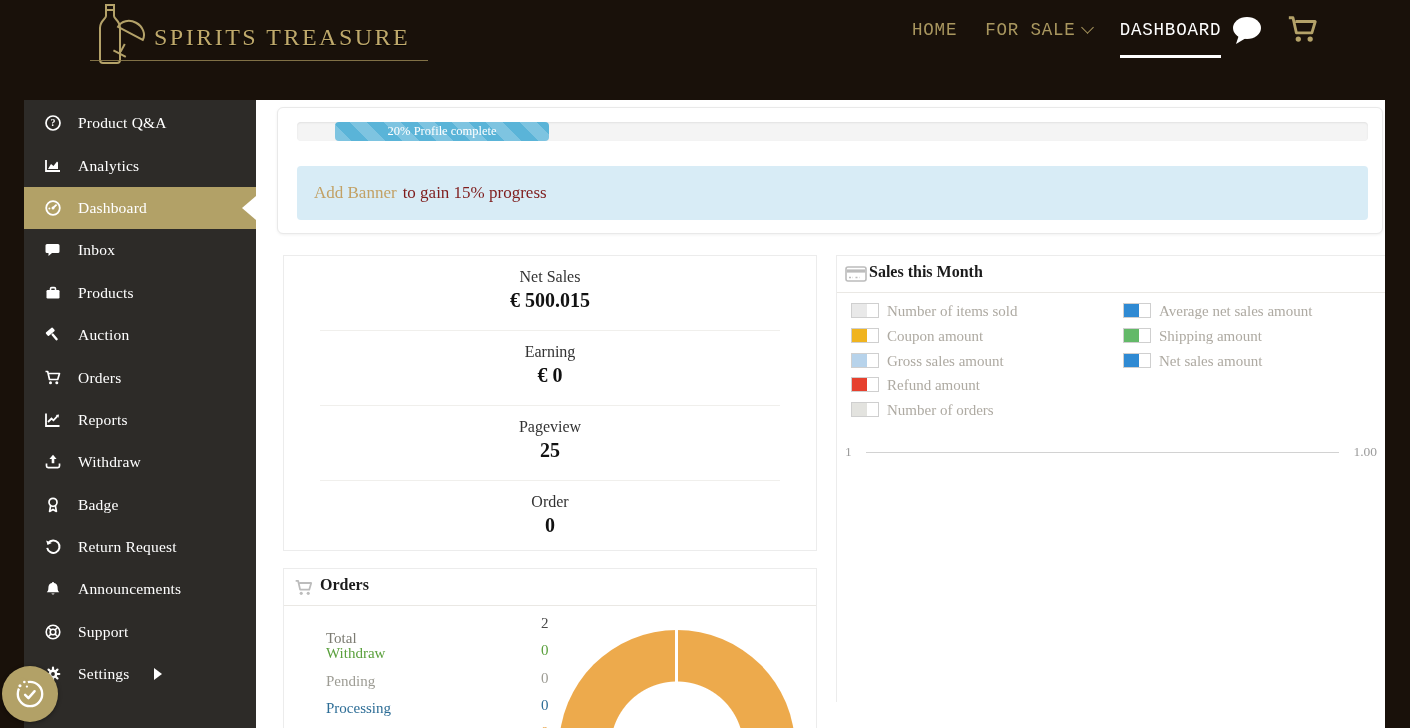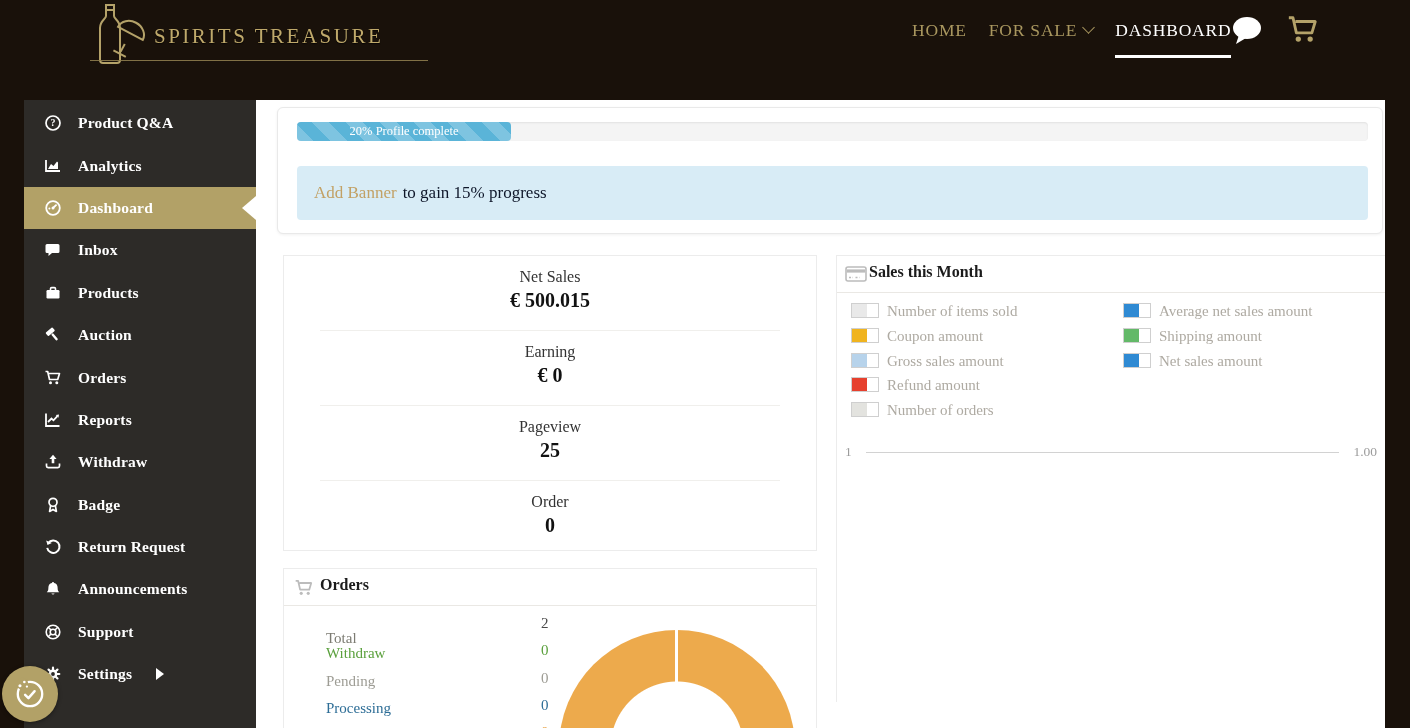--- a/index.html
+++ b/index.html
@@ -3,50 +3,50 @@
 <meta charset="utf-8">
 <style>
   html,body{margin:0;padding:0;}
   body{font-family:"Liberation Serif", serif; background:#19110a;}
   .stage{position:relative;width:1410px;height:728px;overflow:hidden;background:#19110a;}
 
   
   .top-header{position:absolute;left:0;top:0;width:1410px;height:100px;background:#19110a;}
   .brand{position:absolute;left:88px;top:2px;display:flex;align-items:center;}
   .brand-icon{position:absolute;left:0;top:1px;}
-  .brand-title{position:absolute;left:66px;top:22px;font-size:21px;letter-spacing:2.5px;color:#bfa96b;white-space:nowrap;text-shadow:0 1px 1px rgba(0,0,0,.7);font-weight:500;}
+  .brand-title{position:absolute;left:66px;top:22px;font-size:24px;letter-spacing:2.5px;color:#bfa96b;white-space:nowrap;text-shadow:0 1px 1px rgba(0,0,0,.7);font-weight:500;}
   .brand-underline{position:absolute;left:2px;top:58px;width:338px;height:1px;background:#8d7c4c;opacity:.9;}
-  .main-nav{position:absolute;left:912px;top:16px;display:flex;gap:22px;align-items:flex-end;}
+  .main-nav{position:absolute;left:912px;top:16px;display:flex;gap:28px;align-items:flex-end;font-family:Liberation Mono, monospace;}
   .nav-item{position:relative;font-size:17.5px;letter-spacing:.8px;color:#a9975f;line-height:28px;cursor:pointer;white-space:nowrap;display:flex;align-items:center;gap:7px;}
   .nav-item.active{color:#ffffff;}
   .nav-item.active::after{content:"";position:absolute;left:0;right:0;bottom:-14px;height:3px;background:#ffffff;}
   .chev{display:inline-block;width:8px;height:8px;border-right:1.6px solid #a9975f;border-bottom:1.6px solid #a9975f;transform:rotate(45deg);margin-top:-5px;}
   .hdr-chat{position:absolute;left:1231px;top:15px;cursor:pointer;}
   .hdr-cart{position:absolute;left:1286px;top:13px;cursor:pointer;}
 
   
   .sidebar{position:absolute;left:24px;top:100px;width:232px;height:628px;background:#2d2b28;}
   .side-list{list-style:none;margin:0;padding:2px 0 0 0;}
   .side-item{position:relative;height:42.4px;display:flex;align-items:center;padding-left:20px;cursor:pointer;}
   .side-ico{width:18px;height:18px;flex:0 0 18px;display:flex;align-items:center;justify-content:center;}
-  .side-label{margin-left:16px;color:#ffffff;font-size:15.5px;letter-spacing:.2px;font-weight:bold;}
+  .side-label{margin-left:16px;color:#ffffff;font-size:15.5px;letter-spacing:.2px;}
   .side-item.active{background:#b2a167;}
   .side-item.active::after{content:"";position:absolute;right:0;top:50%;margin-top:-12px;width:0;height:0;border-top:12px solid transparent;border-bottom:12px solid transparent;border-right:14px solid #ffffff;}
   .sub-caret{margin-left:24px;width:0;height:0;border-top:6px solid transparent;border-bottom:6px solid transparent;border-left:8px solid #ffffff;}
 
   
   .content{position:absolute;left:256px;top:100px;width:1129px;height:628px;background:#ffffff;}
 
   .banner-card{position:absolute;left:21px;top:7px;width:1104px;height:125px;background:#fff;border:1px solid #e9e9e9;border-radius:6px;box-shadow:0 1px 3px rgba(0,0,0,.06);}
   .progress-track{position:absolute;left:19px;top:14px;width:1071px;height:19px;background:#f4f4f4;border-radius:4px;box-shadow:inset 0 1px 2px rgba(0,0,0,.08);}
   .progress-fill{position:absolute;left:0;top:0;height:19px;width:20%;background:#5ab4d8;border-radius:4px;background-image:repeating-linear-gradient(45deg,rgba(255,255,255,.22) 0 12px,rgba(255,255,255,0) 12px 24px);display:flex;align-items:center;justify-content:center;}
   .progress-label{color:#ffffff;font-size:12.5px;white-space:nowrap;}
   .profile-alert{position:absolute;left:19px;top:58px;width:1071px;height:54px;background:#d8ecf6;border-radius:4px;display:flex;align-items:center;padding-left:17px;box-sizing:border-box;font-size:17px;}
   .alert-link{color:#c2a165;cursor:pointer;}
-  .alert-rest{color:#0f172a;margin-left:6px;}
+  .alert-rest{color:#7f1d1d;margin-left:6px;}
 
   .overview-card{position:absolute;left:27px;top:155px;width:534px;height:296px;background:#fff;border:1px solid #ececec;box-sizing:border-box;}
   .stat-row{height:74px;text-align:center;margin:0 36px;}
   .stat-row + .stat-row{border-top:1px solid #f0efec;}
   .stat-label{padding-top:12px;font-size:16px;color:#333333;}
   .stat-value{padding-top:3px;font-size:20px;font-weight:bold;color:#111111;}
 
   
   .sales-panel{position:absolute;left:580px;top:155px;width:549px;height:447px;background:#fff;border-left:1px solid #ececec;border-top:1px solid #ececec;box-sizing:border-box;}
   .panel-header{position:relative;height:36px;border-bottom:1px solid #eae8e4;}
@@ -273,21 +273,21 @@
         <span class="side-label">Settings</span>
         <span class="sub-caret"></span>
       </li>
     </ul>
   </div>
 
   <div class="content">
 
     <div class="banner-card">
       <div class="progress-track">
-        <div class="progress-fill" style="width: 20%;">
+        <div class="progress-fill" style="width: 20%; margin-left: 38px;">
           <span class="progress-label">20% Profile complete</span>
         </div>
       </div>
       <div class="profile-alert">
         <span class="alert-link">Add Banner</span>
         <span class="alert-rest">to gain 15% progress</span>
       </div>
     </div>
 
     <div class="overview-card">

